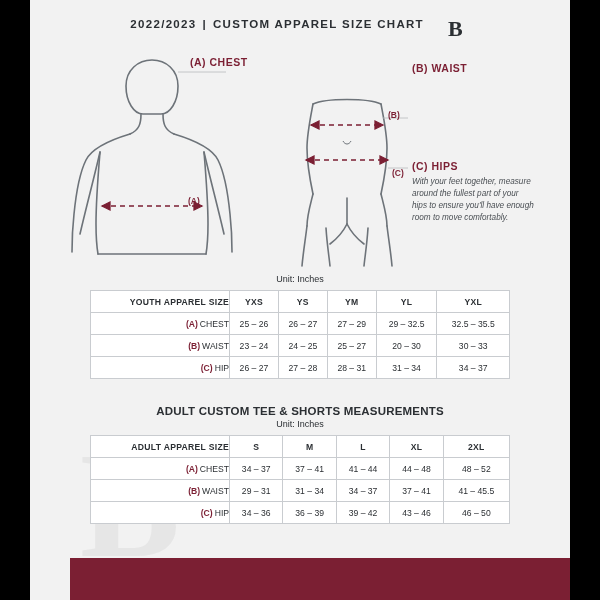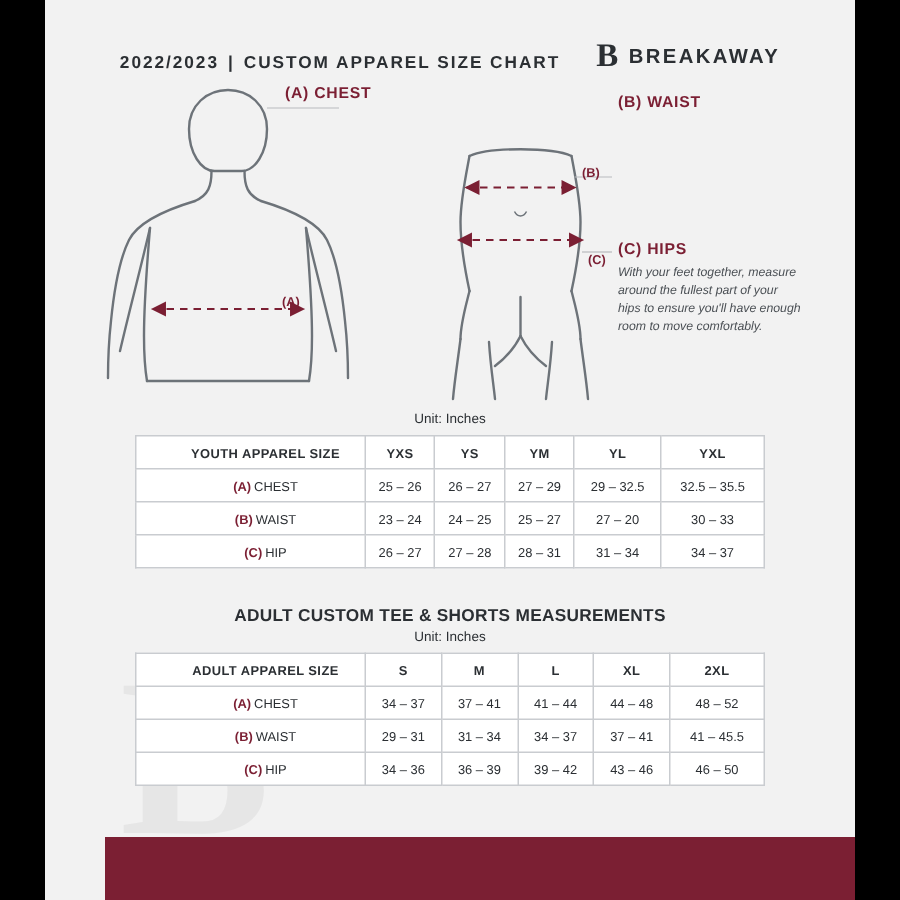--- a/index.html
+++ b/index.html
@@ -43,21 +43,21 @@
     background: #7b1f33;
   }
 
   
   .header {
     position: absolute;
     left: 0; top: 18px;
     width: 540px;
     height: 30px;
     display: flex;
-    align-items: flex-end;
+    align-items: flex-start;
     justify-content: center;
   }
   .header-title {
     font-size: 11.5px;
     font-weight: 700;
     letter-spacing: 1.3px;
     color: #2b2f33;
     white-space: nowrap;
   }
   .header-sep {
@@ -155,22 +155,22 @@
     font-size: 8.6px;
     color: #2b2f33;
     text-align: center;
     padding: 0;
   }
   th {
     font-weight: 700;
     letter-spacing: .3px;
   }
   th.rowhead, td.rowhead {
-    text-align: center;
-    padding-left: 20px;
+    text-align: right;
+    padding-left: 6px;
     font-weight: 700;
     width: 132px;
   }
   td.rowhead {
     font-weight: 400;
   }
   td.rowhead .code {
     color: #7b1f33;
     font-weight: 700;
     margin-right: 2px;
@@ -182,21 +182,20 @@
 <div class="page">
 
   <div class="watermark">B</div>
 
   <div class="header">
     <span class="header-title">2022/2023</span>
     <span class="header-sep header-title">|</span>
     <span class="header-title">CUSTOM APPAREL SIZE CHART</span>
     <span class="brand">
       <span class="brand-mark">B</span>
-      <span class="brand-name">BREAKAWAY</span>
     </span>
   </div>
 
   <div class="diagram">
 
     <svg width="540" height="222" viewBox="0 0 540 222">
 
       <g fill="none" stroke="#6d7379" stroke-width="1.6" stroke-linecap="round" stroke-linejoin="round">
 
         <path d="M122,12 C136,12 148,22 148,38 C148,54 140,66 131,66 L113,66 C104,66 96,54 96,38 C96,22 108,12 122,12 Z"></path>
@@ -306,21 +305,21 @@
           <td>29 – 32.5</td>
           <td>32.5 – 35.5</td>
         </tr>
         <tr>
           <td class="rowhead">
             <span class="code">(B)</span><span>WAIST</span>
           </td>
           <td>23 – 24</td>
           <td>24 – 25</td>
           <td>25 – 27</td>
-          <td>27 – 20</td>
+          <td>20 – 30</td>
           <td>30 – 33</td>
         </tr>
         <tr>
           <td class="rowhead">
             <span class="code">(C)</span><span>HIP</span>
           </td>
           <td>26 – 27</td>
           <td>27 – 28</td>
           <td>28 – 31</td>
           <td>31 – 34</td>

